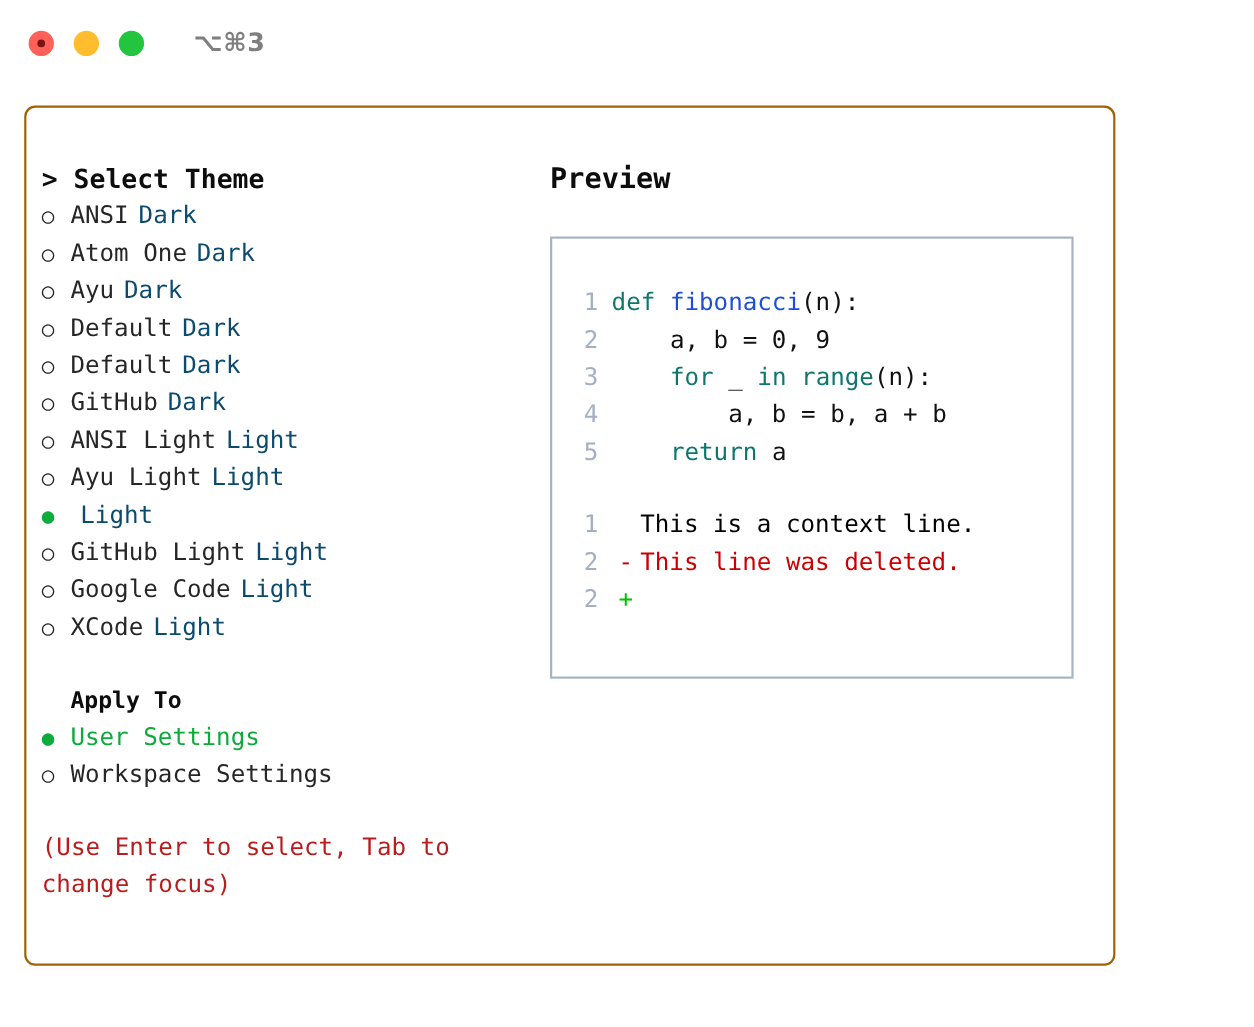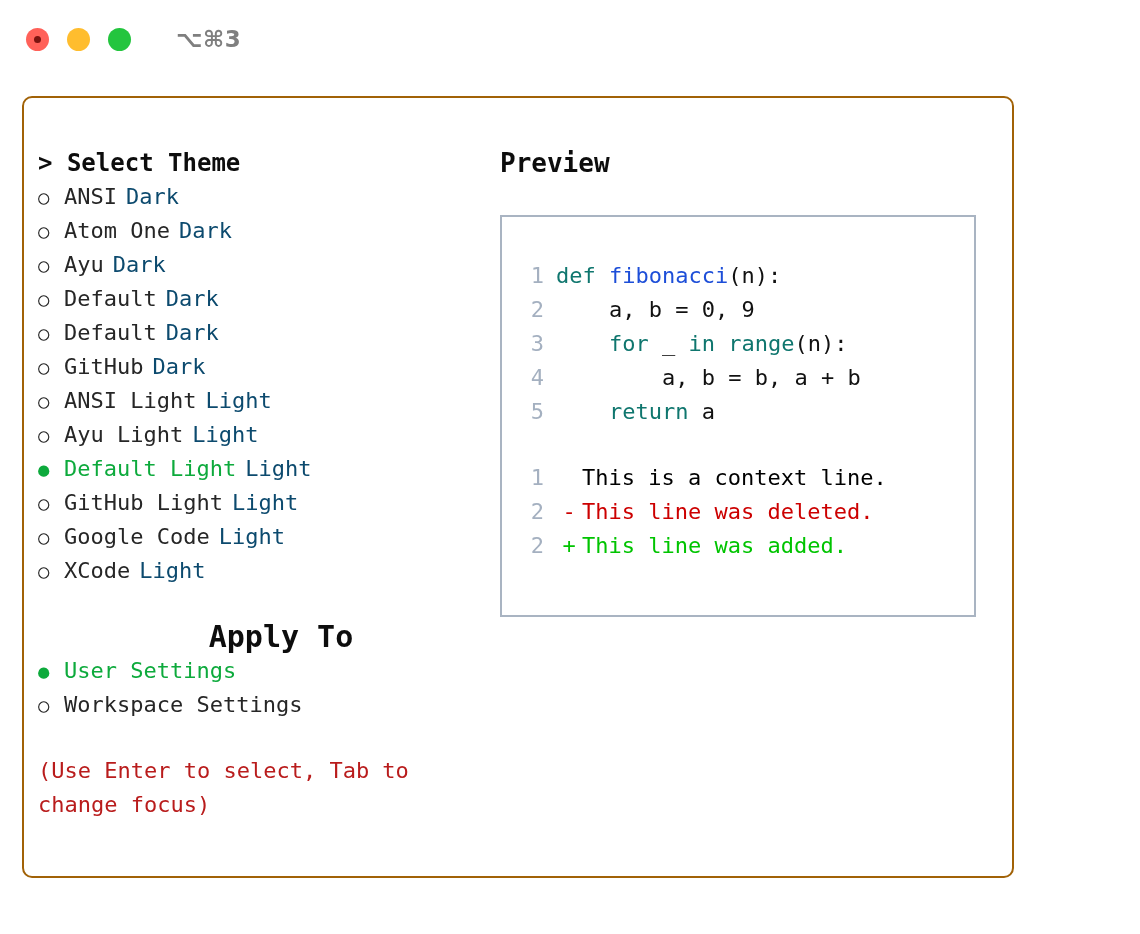--- a/index.html
+++ b/index.html
@@ -121,26 +121,25 @@
   .theme-row.selected .row-label { color: #0daa3c; }
   .row-kind {
     color: #0c4a6e;
     margin-left: 9px;
   }
 
   .apply-head {
     margin-top: 32px;
     height: 34px;
     line-height: 34px;
-    font-size: 30px;
+    font-size: 21px;
     color: #0d0d0d;
     font-weight: bold;
     padding-left: 26px;
     white-space: pre;
-    text-align: center;
   }
 
   .hint {
     margin-top: 32px;
     font-size: 22px;
     line-height: 34px;
     color: #b91c1c;
     width: 400px;
     white-space: pre-wrap;
   }
@@ -239,21 +238,21 @@
         <div class="list-title">&gt; Select Theme</div>
         <div id="theme-rows">
             <div class="theme-row"><span class="bullet">○</span><span class="row-label">ANSI</span><span class="row-kind">Dark</span></div>
             <div class="theme-row"><span class="bullet">○</span><span class="row-label">Atom One</span><span class="row-kind">Dark</span></div>
             <div class="theme-row"><span class="bullet">○</span><span class="row-label">Ayu</span><span class="row-kind">Dark</span></div>
             <div class="theme-row"><span class="bullet">○</span><span class="row-label">Default</span><span class="row-kind">Dark</span></div>
             <div class="theme-row"><span class="bullet">○</span><span class="row-label">Default</span><span class="row-kind">Dark</span></div>
             <div class="theme-row"><span class="bullet">○</span><span class="row-label">GitHub</span><span class="row-kind">Dark</span></div>
             <div class="theme-row"><span class="bullet">○</span><span class="row-label">ANSI Light</span><span class="row-kind">Light</span></div>
             <div class="theme-row"><span class="bullet">○</span><span class="row-label">Ayu Light</span><span class="row-kind">Light</span></div>
-            <div class="theme-row selected"><span class="bullet filled">●</span><span class="row-label">Default Light</span><span class="row-kind">Light</span></div>
+            <div class="theme-row selected"><span class="bullet filled">●</span><span class="row-kind">Light</span></div>
             <div class="theme-row"><span class="bullet">○</span><span class="row-label">GitHub Light</span><span class="row-kind">Light</span></div>
             <div class="theme-row"><span class="bullet">○</span><span class="row-label">Google Code</span><span class="row-kind">Light</span></div>
             <div class="theme-row"><span class="bullet">○</span><span class="row-label">XCode</span><span class="row-kind">Light</span></div>
           </div>
 
         <div class="apply-head">Apply To</div>
         <div id="apply-rows">
             <div class="theme-row selected"><span class="bullet filled">●</span><span class="row-label">User Settings</span></div>
             <div class="theme-row"><span class="bullet">○</span><span class="row-label">Workspace Settings</span></div>
           </div>
@@ -267,20 +266,20 @@
           <div class="code-area" id="code-area">
               <div class="code-line"><span class="lineno">1</span><span class="code-text"><span class="tok-kw">def </span><span class="tok-fn">fibonacci</span><span class="tok-plain">(n):</span></span></div>
               <div class="code-line"><span class="lineno">2</span><span class="code-text"><span class="tok-plain">    a, b = 0, 9</span></span></div>
               <div class="code-line"><span class="lineno">3</span><span class="code-text"><span class="tok-plain">    </span><span class="tok-kw">for</span><span class="tok-plain"> _ </span><span class="tok-kw">in</span><span class="tok-plain"> </span><span class="tok-kw">range</span><span class="tok-plain">(n):</span></span></div>
               <div class="code-line"><span class="lineno">4</span><span class="code-text"><span class="tok-plain">        a, b = b, a + b</span></span></div>
               <div class="code-line"><span class="lineno">5</span><span class="code-text"><span class="tok-plain">    </span><span class="tok-kw">return</span><span class="tok-plain"> a</span></span></div>
             </div>
           <div class="diff-area" id="diff-area">
               <div class="diff-line"><span class="lineno">1</span><span class="diff-sign diff-ctx"> </span><span class="diff-ctx">This is a context line.</span></div>
               <div class="diff-line"><span class="lineno">2</span><span class="diff-sign diff-del">-</span><span class="diff-del">This line was deleted.</span></div>
-              <div class="diff-line"><span class="lineno">2</span><span class="diff-sign diff-add">+</span><span class="diff-add">This line was added.</span></div>
+              <div class="diff-line"><span class="lineno">2</span><span class="diff-sign diff-add">+</span></div>
             </div>
         </div>
       </div>
 
     </div>
   </div>
 </div>
 
 </body></html>

